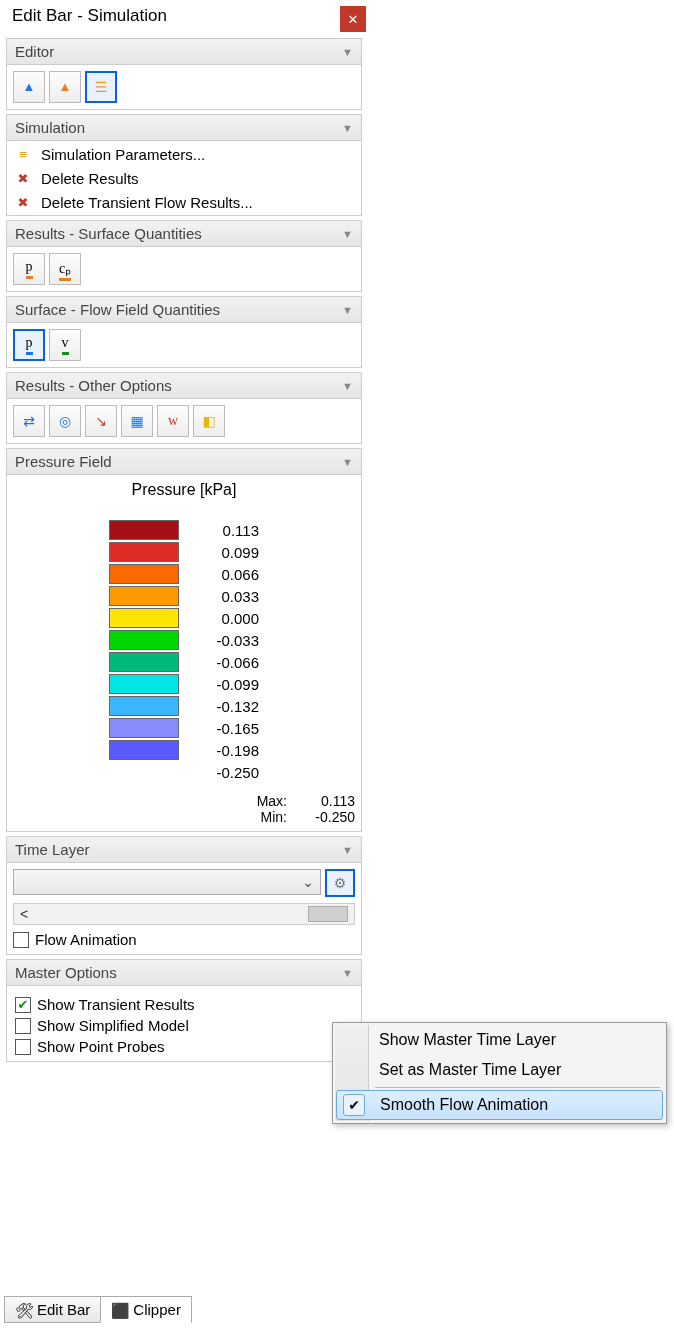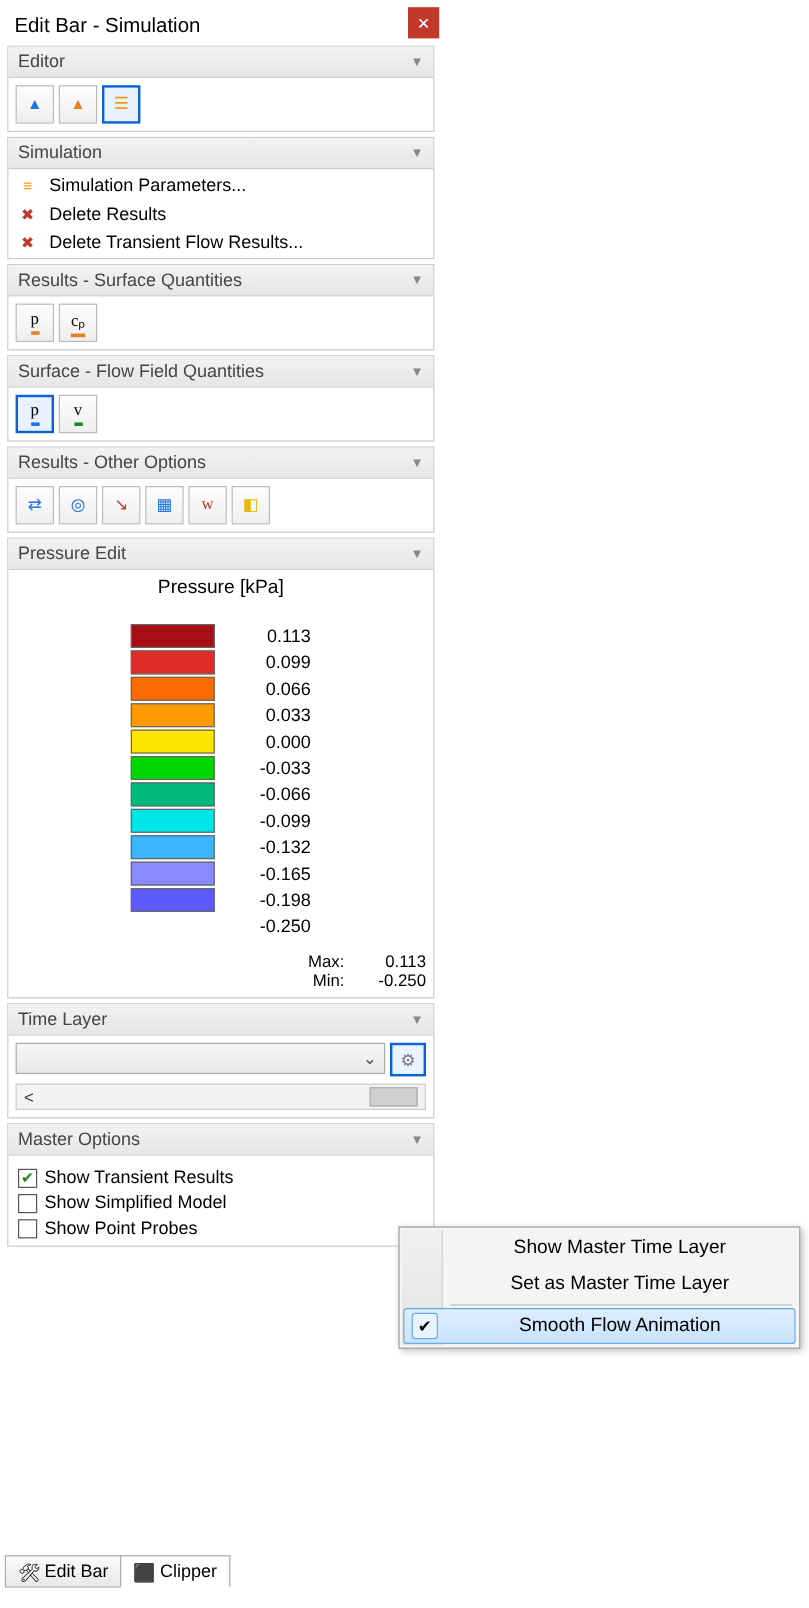--- a/index.html
+++ b/index.html
@@ -10,21 +10,21 @@
     font-size: 14px;
     background: #fff;
     width: 674px;
     height: 1340px;
     position: relative;
     color: #000;
   }
   .panel-wrap { width: 368px; position: relative; }
   .titlebar {
     display: flex;
-    align-items: flex-end;
+    align-items: flex-start;
     justify-content: space-between;
     padding: 6px 2px 6px 12px;
     font-size: 17px;
   }
   .close-btn {
     width: 26px; height: 26px;
     background: #c0392b;
     color: #fff;
     display: flex; align-items: center; justify-content: center;
     font-size: 13px;
@@ -120,21 +120,20 @@
   
   .popup {
     position: absolute;
     left: 332px;
     top: 1022px;
     width: 335px;
     background: #f4f4f4;
     border: 1px solid #999;
     box-shadow: 2px 2px 6px rgba(0,0,0,0.25);
     padding: 2px;
-    text-align: center;
   }
   .popup .col-gutter {
     position:absolute; left:2px; top:2px; bottom:2px; width:34px;
     background: linear-gradient(#f0f0f0,#e4e4e4);
     border-right: 1px solid #ccc;
   }
   .popup-item {
     position: relative;
     padding: 6px 10px 6px 44px;
     font-size: 16px;
@@ -290,21 +289,21 @@
           </div>
         <div class="tool-btn">
             <span style="color:#e6b800">◧</span>
           </div>
       </div>
     </div>
   </div>
 
   <div class="section">
     <div class="section-header">
-      <span>Pressure Edit</span>
+      <span>Pressure Field</span>
       <span class="caret">▼</span>
     </div>
     <div class="section-body legend">
       <div class="legend-title">Pressure [kPa]</div>
       <div class="legend-rows" id="legend-rows">
           <div class="legend-row">
             <div class="legend-swatch" style="background: rgb(165, 15, 21);"></div>
             <div class="legend-val">0.113</div>
           </div>
           <div class="legend-row">
@@ -376,20 +375,24 @@
           <span>⌄</span>
         </div>
         <div class="settings-btn">
           <span>⚙</span>
         </div>
       </div>
       <div class="scrollbar-stub">
         <span>&lt;</span>
         <span class="thumb"></span>
       </div>
+      <div class="checkbox-row">
+        <span class="chk"></span>
+        <span>Flow Animation</span>
+      </div>
     </div>
   </div>
 
   <div class="section">
     <div class="section-header">
       <span>Master Options</span>
       <span class="caret">▼</span>
     </div>
     <div class="section-body" id="display-opts">
         <div class="checkbox-row opt">

